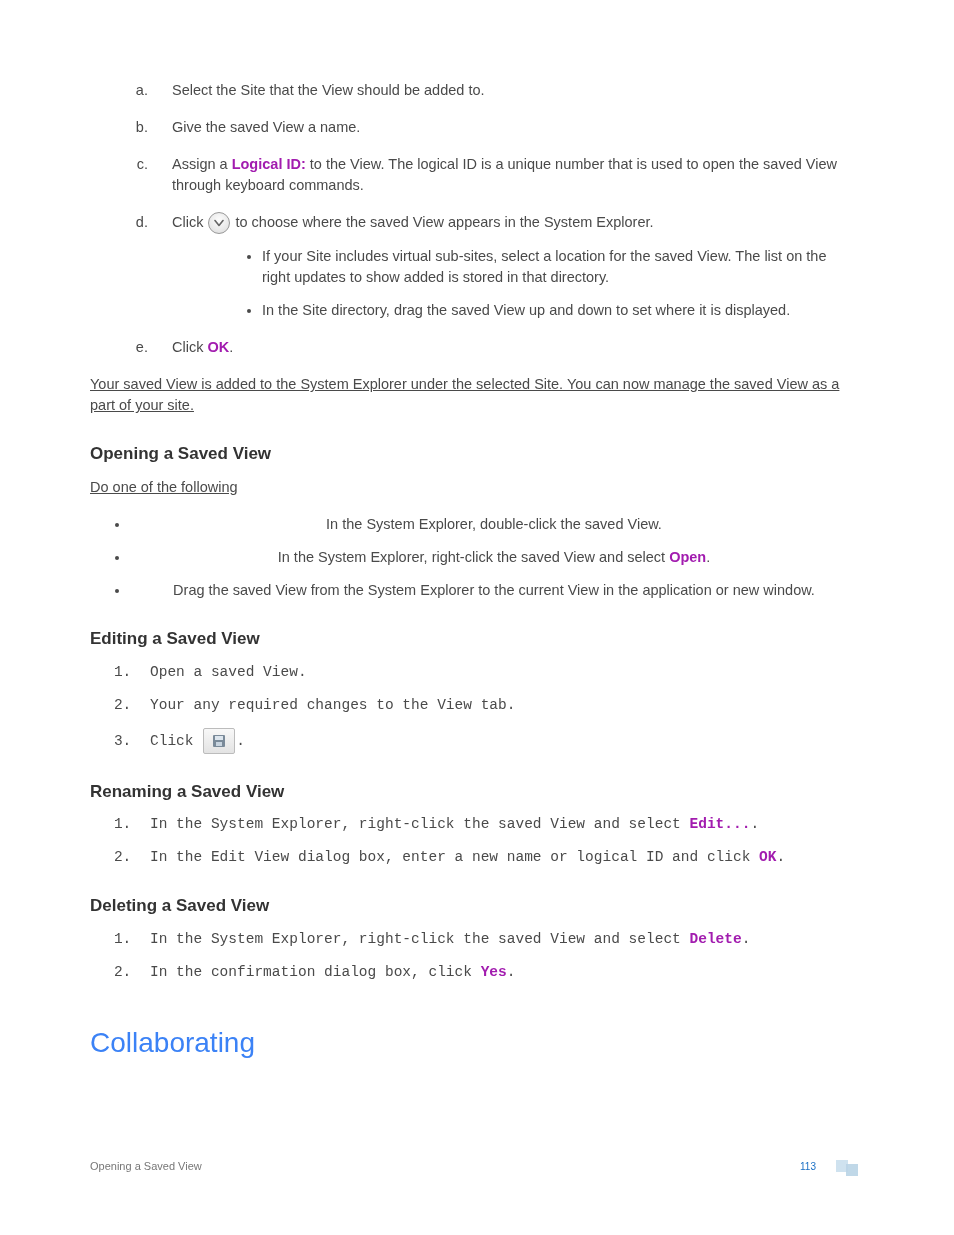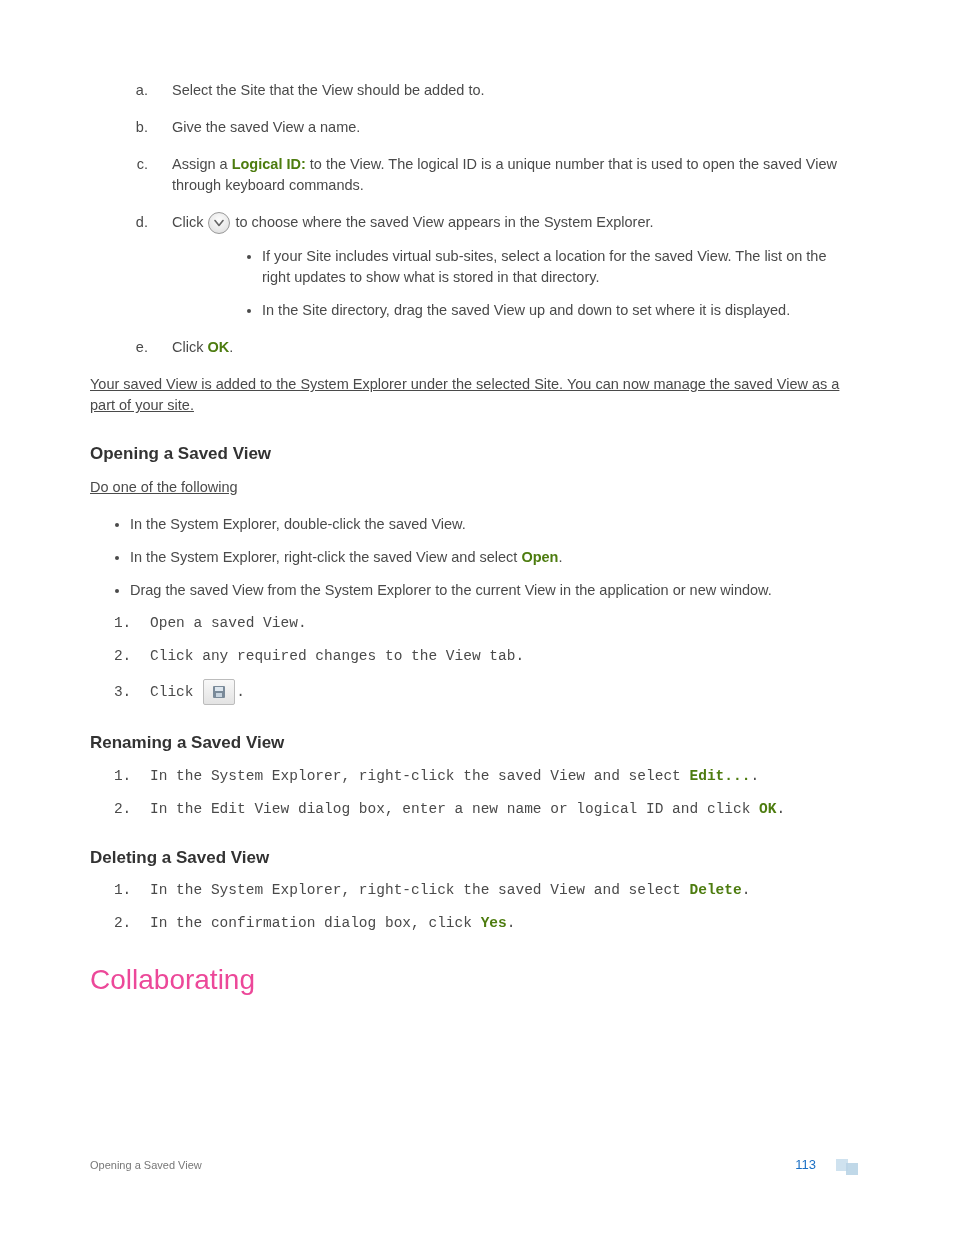--- a/index.html
+++ b/index.html
@@ -27,20 +27,21 @@
     padding-left: 12px;
     margin-bottom: 16px;
   }
   ol.alpha > li::marker {
     content: counter(list-item, lower-alpha) ".   ";
   }
   ul.disc {
     list-style-type: disc;
     padding-left: 40px;
     margin: 6px 0;
+    text-align: center;
   }
   ul.disc > li {
     margin-bottom: 12px;
   }
   ul.sub {
     list-style-type: disc;
     padding-left: 90px;
     margin: 12px 0 12px 0;
   }
   ul.sub > li {
@@ -49,33 +50,33 @@
   ol.dec {
     list-style-type: decimal;
     padding-left: 50px;
     margin: 8px 0 12px 0;
     font-family: Liberation Mono, monospace;
   }
   ol.dec > li {
     padding-left: 10px;
     margin-bottom: 12px;
   }
-  .bold { font-weight: 700; color: #4d7c0f; }
+  .bold { font-weight: 700; color: #a21caf; }
   p { margin: 10px 0 16px 0; text-decoration: underline; }
   h2.sub {
     font-size: 17px;
     font-weight: 700;
     color: #333;
     margin: 26px 0 10px 0;
   }
   h1.section {
     font-size: 28px;
     font-weight: 300;
-    color: #ec4899;
-    margin: 26px 0 20px 0;
+    color: #3b82f6;
+    margin: 40px 0 20px 0;
   }
   .inline-icon {
     display: inline-block;
     vertical-align: middle;
     width: 20px;
     height: 20px;
     border: 1px solid #999;
     border-radius: 50%;
     background: radial-gradient(circle at 50% 35%, #fdfdfd 0%, #e9e9e9 60%, #d8d8d8 100%);
     position: relative;
@@ -111,21 +112,21 @@
     justify-content: space-between;
     align-items: center;
     font-size: 11px;
   }
   .footer-left { color: #777; }
   .footer-right {
     display: flex;
     align-items: center;
     gap: 12px;
   }
-  .page-num { color: #1a6fc4; font-size: 13px; }
+  .page-num { color: #1a6fc4; font-size: 10px; }
   .corner-mark {
     width: 30px;
     height: 14px;
     position: relative;
   }
   .corner-mark .sq1 {
     position: absolute;
     right: 10px; top: 0;
     width: 12px; height: 12px;
     background: #cfe2ef;
@@ -148,44 +149,45 @@
     <li><span>Select the Site that the View should be added to.</span></li>
     <li><span>Give the saved View a name.</span></li>
     <li>
       <span class="run">Assign a </span><span class="run bold">Logical ID:</span><span class="run"> to the View. The logical ID is a unique number that is used to open the saved View through keyboard commands.</span>
     </li>
     <li>
       <span class="run">Click </span><span class="inline-icon"><svg width="10" height="8" viewBox="0 0 10 8">
             <path d="M1 1 L5 6 L9 1" stroke="#666" stroke-width="1.6" fill="none" stroke-linecap="round" stroke-linejoin="round"></path>
           </svg></span><span class="run"> to choose where the saved View appears in the System Explorer.</span>
       <ul class="sub">
-        <li><span>If your Site includes virtual sub-sites, select a location for the saved View. The list on the right updates to show what is stored in that directory.</span></li>
+        <li><span>If your Site includes virtual sub-sites, select a location for the saved View. The list on the right updates to show added is stored in that directory.</span></li>
         <li><span>In the Site directory, drag the saved View up and down to set where it is displayed.</span></li>
       </ul>
     </li>
     <li>
       <span class="run">Click </span><span class="run bold">OK</span><span class="run">.</span>
     </li>
   </ol>
 
   <p>Your saved View is added to the System Explorer under the selected Site. You can now manage the saved View as a part of your site.</p>
 
   <h2 class="sub">Opening a Saved View</h2>
   <p>Do one of the following</p>
   <ul class="disc">
     <li><span>In the System Explorer, double-click the saved View.</span></li>
     <li>
       <span class="run">In the System Explorer, right-click the saved View and select </span><span class="run bold">Open</span><span class="run">.</span>
     </li>
     <li><span>Drag the saved View from the System Explorer to the current View in the application or new window.</span></li>
   </ul>
 
+  <h2 class="sub">Editing a Saved View</h2>
   <ol class="dec">
     <li><span>Open a saved View.</span></li>
-    <li><span>Click any required changes to the View tab.</span></li>
+    <li><span>Your any required changes to the View tab.</span></li>
     <li>
       <span class="run">Click </span><span class="save-btn"><svg width="14" height="14" viewBox="0 0 14 14">
             <rect x="1" y="1" width="12" height="12" fill="#7a8a99" rx="1"></rect>
             <rect x="3" y="2" width="8" height="4" fill="#dde6ee"></rect>
             <rect x="4" y="8" width="6" height="4" fill="#c8d4df"></rect>
           </svg></span><span class="run">.</span>
     </li>
   </ol>
 
   <h2 class="sub">Renaming a Saved View</h2>

